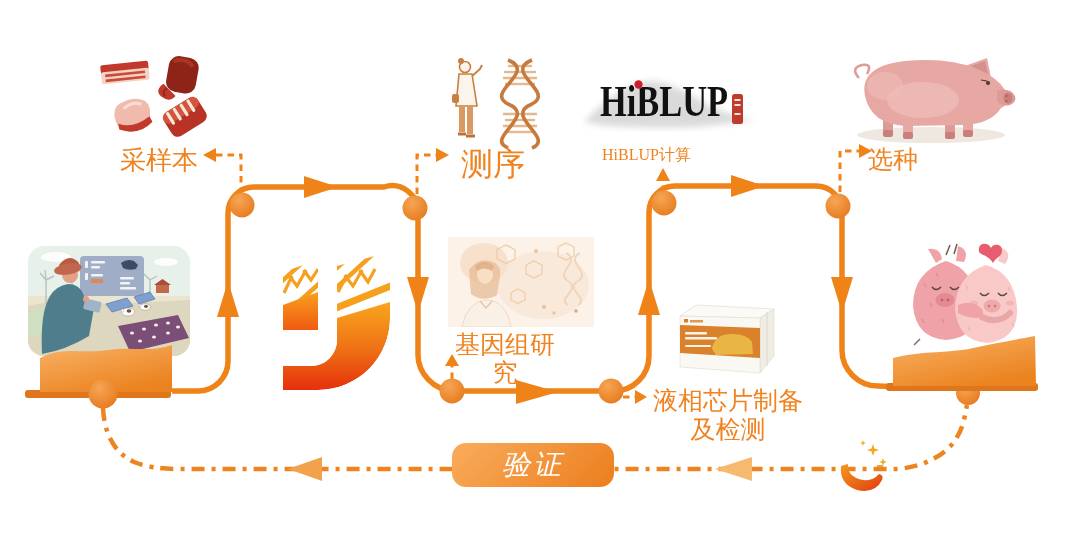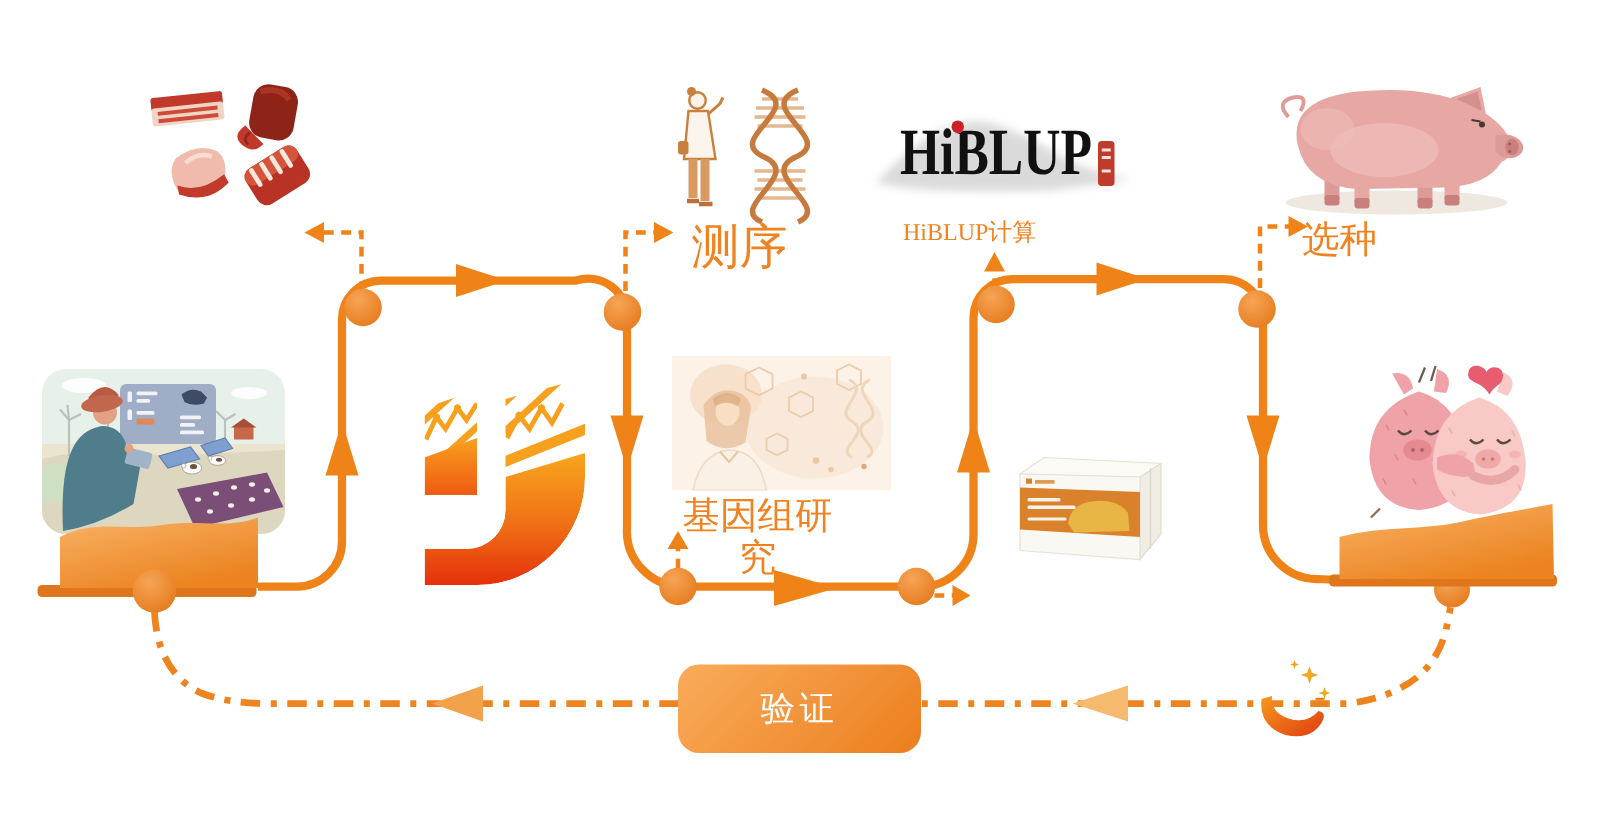--- a/index.html
+++ b/index.html
@@ -2,23 +2,23 @@
 <html><head>
 <meta charset="utf-8">
 <style>
   html,body{margin:0;padding:0;background:#fff;}
   .stage{position:relative;width:1080px;height:542px;background:#fff;overflow:hidden;
          font-family:"Liberation Serif","DejaVu Serif",serif;}
   .abs{position:absolute;}
   .lbl{position:absolute;color:#F0821F;white-space:nowrap;}
   .lbl.center{text-align:center;white-space:normal;}
   .banner-text{position:absolute;color:#fff;font-weight:bold;letter-spacing:2px;}
-  .btn-validation{position:absolute;left:452px;top:443px;width:162px;height:59px;border-radius:14px;
-    background:linear-gradient(135deg,#F9AC5B,#EC7E1E);color:#fff;font-size:23px;letter-spacing:3px;
-    display:flex;align-items:center;justify-content:center;}
+  .btn-validation{position:absolute;left:452px;top:443px;width:162px;height:44px;border-radius:14px;
+    background:linear-gradient(135deg,#F9AC5B,#EC7E1E);color:#fff;font-size:28px;letter-spacing:3px;
+    display:flex;align-items:center;justify-content:center;font-style:italic;}
 </style>
 </head>
 <body>
 
 <div class="stage">
 
   <svg class="abs" style="left:0;top:0" width="1080" height="542" viewBox="0 0 1080 542">
     <defs>
       <radialGradient id="nodeG" cx="38%" cy="30%" r="80%">
         <stop offset="0%" stop-color="#F6A555"></stop>
@@ -398,18 +398,20 @@
     <rect x="8" y="53" width="152" height="8" rx="3" fill="#E0761C"></rect>
     <path d="M 15 28 C 45 20 72 24 100 17 C 122 12 142 9 157 6 L 158 56 L 15 56 Z" fill="url(#banG)"></path>
   </svg>
 
   <svg class="abs" style="left:85px;top:378px" width="40" height="40" viewBox="0 0 40 40">
     <circle cx="18" cy="16" r="14.5" fill="url(#nodeG)"></circle>
   </svg>
 
   <div class="btn-validation">验证</div>
 
+  <div class="lbl" style="left:120px;top:143px;font-size:26px">采样本</div>
   <div class="lbl" style="left:461px;top:143px;font-size:32px">测序</div>
   <div class="lbl" style="left:602px;top:145px;font-size:16px">HiBLUP计算</div>
   <div class="lbl" style="left:868px;top:143px;font-size:25px">选种</div>
   <div class="lbl center" style="left:452px;top:331px;width:106px;font-size:25px;line-height:28px">基因组研究</div>
+  <div class="lbl center" style="left:650px;top:386px;width:156px;font-size:25px;line-height:29px">液相芯片制备及检测</div>
 
 </div>
 
 </body></html>

